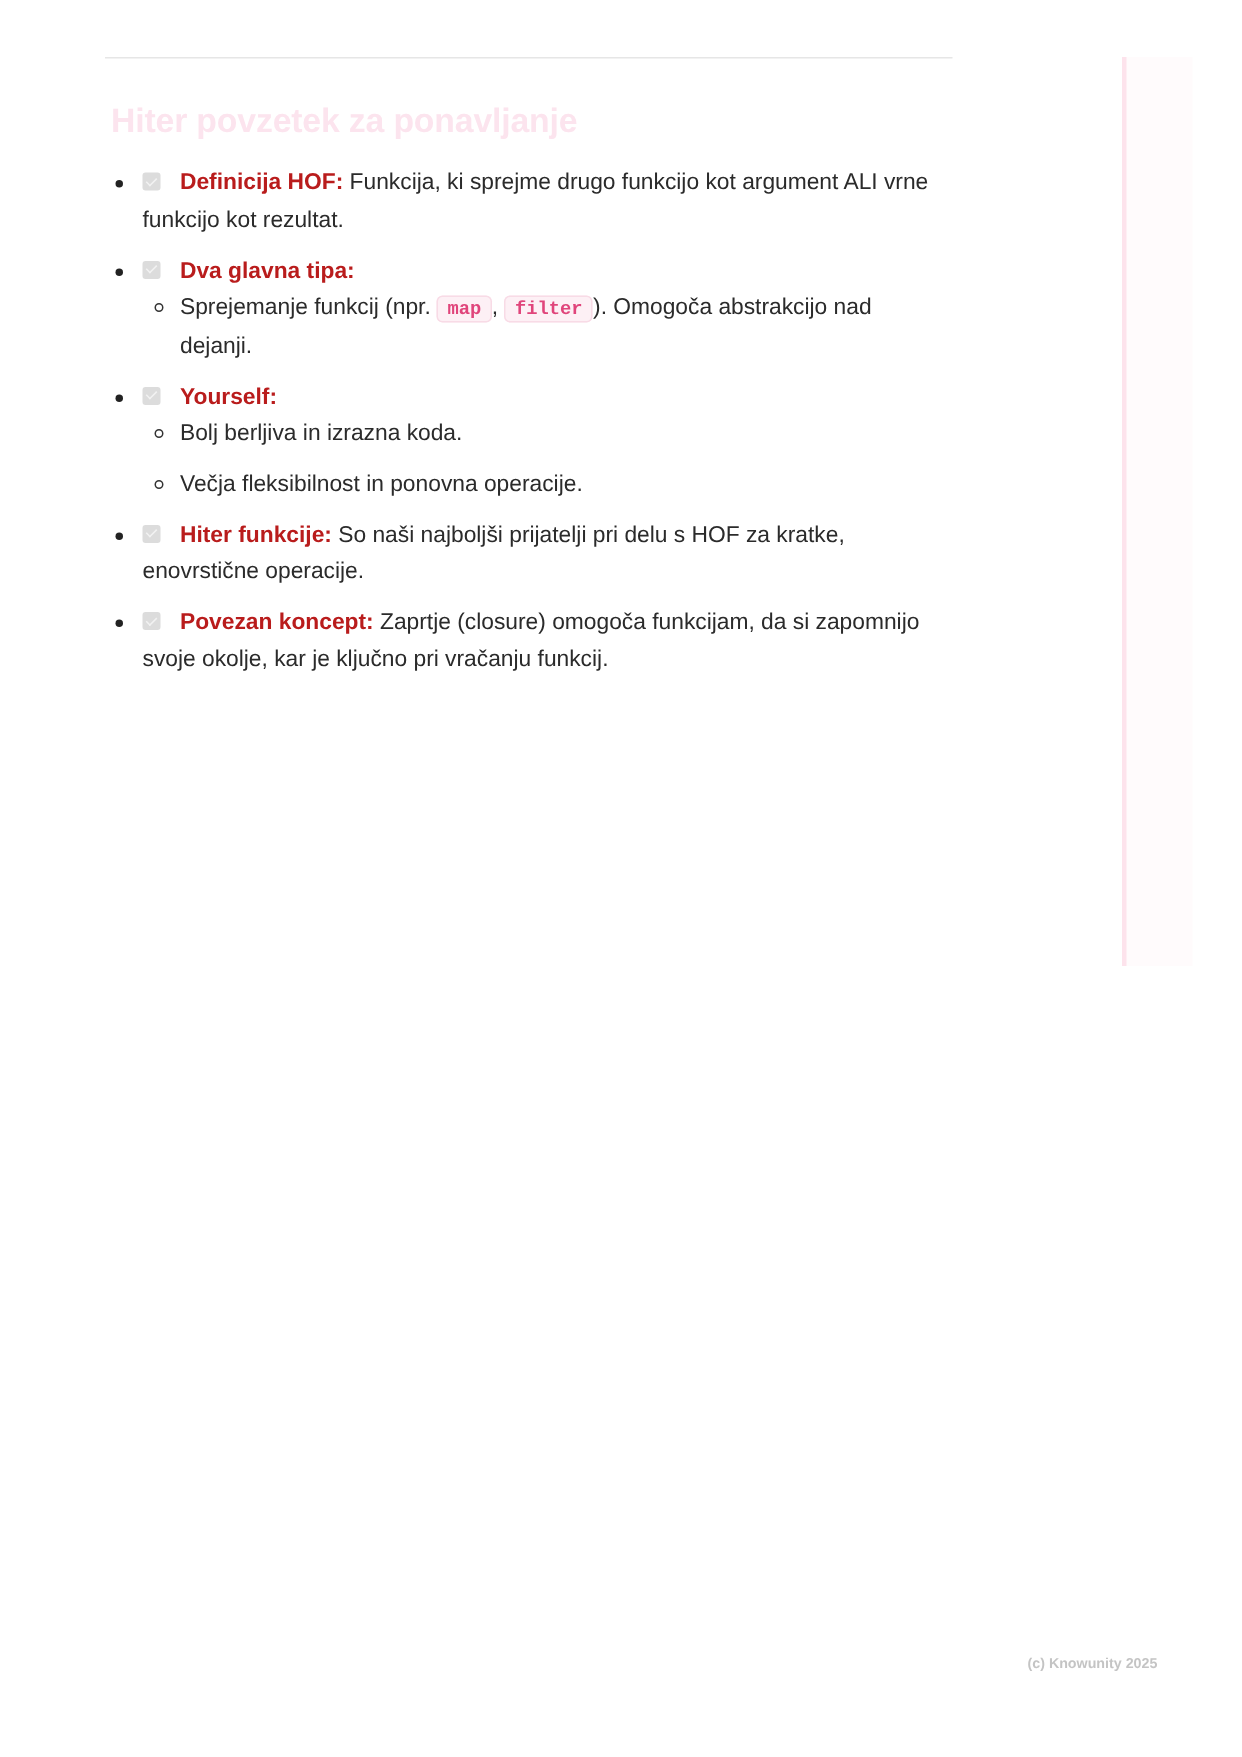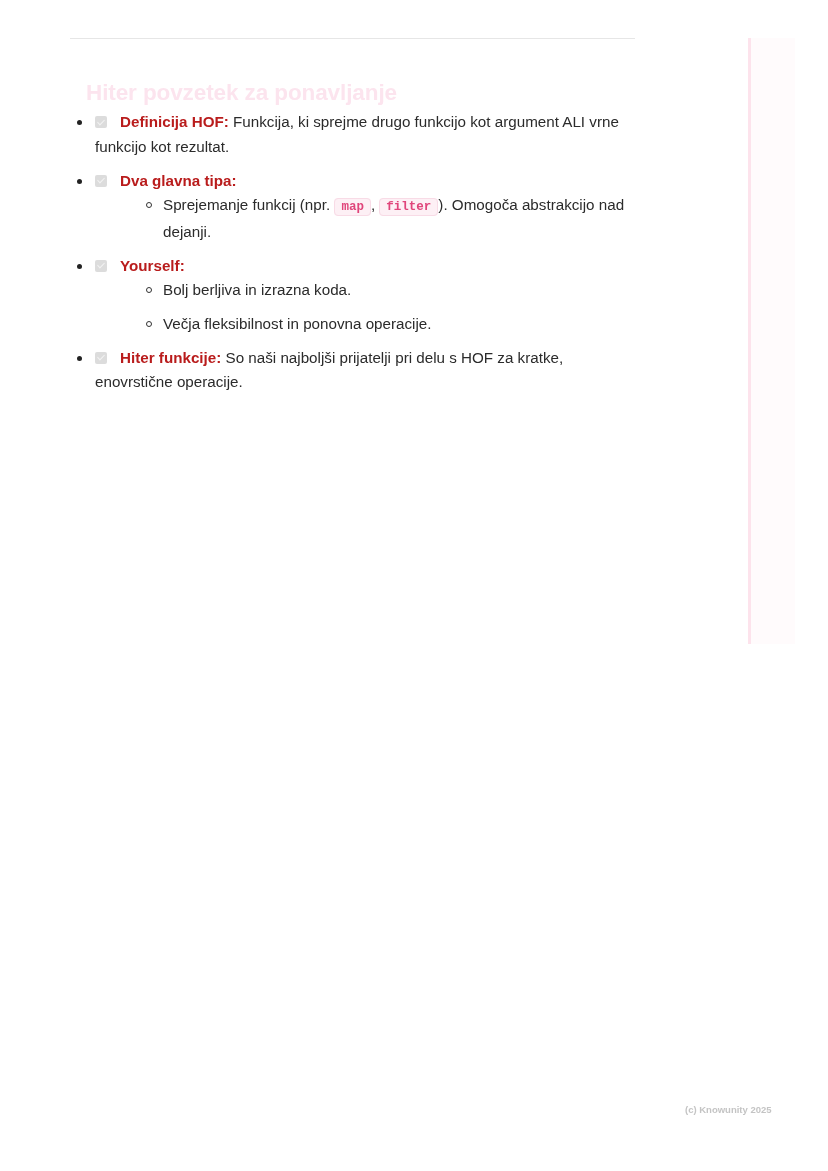--- a/index.html
+++ b/index.html
@@ -1,33 +1,33 @@
 <!DOCTYPE html>
 <html><head>
 <meta charset="utf-8">
 <style>
   html, body { margin:0; padding:0; background:#ffffff; }
   body { width:828px; height:1171px; position:relative; overflow:hidden;
          font-family:"Liberation Sans", "DejaVu Sans", sans-serif; color:#2b2b2b; }
   .hr { position:absolute; left:70px; top:38px; width:565px; height:1px; background:#e6e6e6; }
-  .title { position:absolute; left:70px; top:64px; margin:16px; font-size:22.5px; font-weight:bold;
+  .title { position:absolute; left:70px; top:64px; margin:4px; font-size:22.5px; font-weight:bold;
            color:#fce4ee; letter-spacing:-0.1px; }
   .sidebar { position:absolute; left:748px; top:38px; width:44px; height:606px;
              background:#fffbfc; border-left:3px solid #fde3ec; }
   ul.main { position:absolute; left:70px; top:110px; width:560px; margin:0; padding:0; list-style:none; }
   ul.main > li { position:relative; padding-left:25px; font-size:15.2px; line-height:24.5px; margin-bottom:9.5px; }
   ul.main > li::before { content:""; position:absolute; left:7px; top:10px; width:5px; height:5px;
                          border-radius:50%; background:#222; }
   .cb { display:inline-block; width:12px; height:12px; background:#dcdcdc; border-radius:2px;
         vertical-align:-1px; margin-right:13px; position:relative; }
   .cb::after { content:""; position:absolute; left:4px; top:1.5px; width:3px; height:6px;
                border:solid #f2f2f2; border-width:0 1.6px 1.6px 0; transform:rotate(45deg); }
   b { color:#b91c1c; }
   ul.sub { margin:0; padding:0 0 0 25px; list-style:none; }
-  ul.sub li { position:relative; padding-left:0; margin-bottom:9px;margin-left:43px; }
+  ul.sub li { position:relative; padding-left:0; margin-bottom:9px; }
   ul.sub li::before { content:""; position:absolute; left:-17px; top:9px; width:4px; height:4px;
                       border-radius:50%; border:1.2px solid #333; }
   code { font-family:"Liberation Mono", "DejaVu Sans Mono", monospace; font-size:12.5px; color:#e0457b;
          background:#fdf0f5; border:1px solid #f8dbe6; border-radius:4px; padding:1px 6px; font-weight:bold; }
   .footer { position:absolute; left:685px; top:1104px; font-size:9.5px; color:#c4c4c4;font-weight:bold; }
 </style>
 </head>
 <body>
 
 <div class="hr"></div>
@@ -47,15 +47,18 @@
   <li>
     <span class="cb"></span><b>Yourself:</b>
     <ul class="sub">
       <li>Bolj berljiva in izrazna koda.</li>
       <li>Večja fleksibilnost in ponovna operacije.</li>
     </ul>
   </li>
   <li>
     <span class="cb"></span><b>Hiter funkcije:</b><span> So naši najboljši prijatelji pri delu s HOF za kratke, enovrstične operacije.</span>
   </li>
+  <li>
+    <span class="cb"></span><b>Povezan koncept:</b><span> Zaprtje (closure) omogoča funkcijam, da si zapomnijo svoje okolje, kar je ključno pri vračanju funkcij.</span>
+  </li>
 </ul>
 
 <div class="footer">(c) Knowunity 2025</div>
 
 </body></html>

